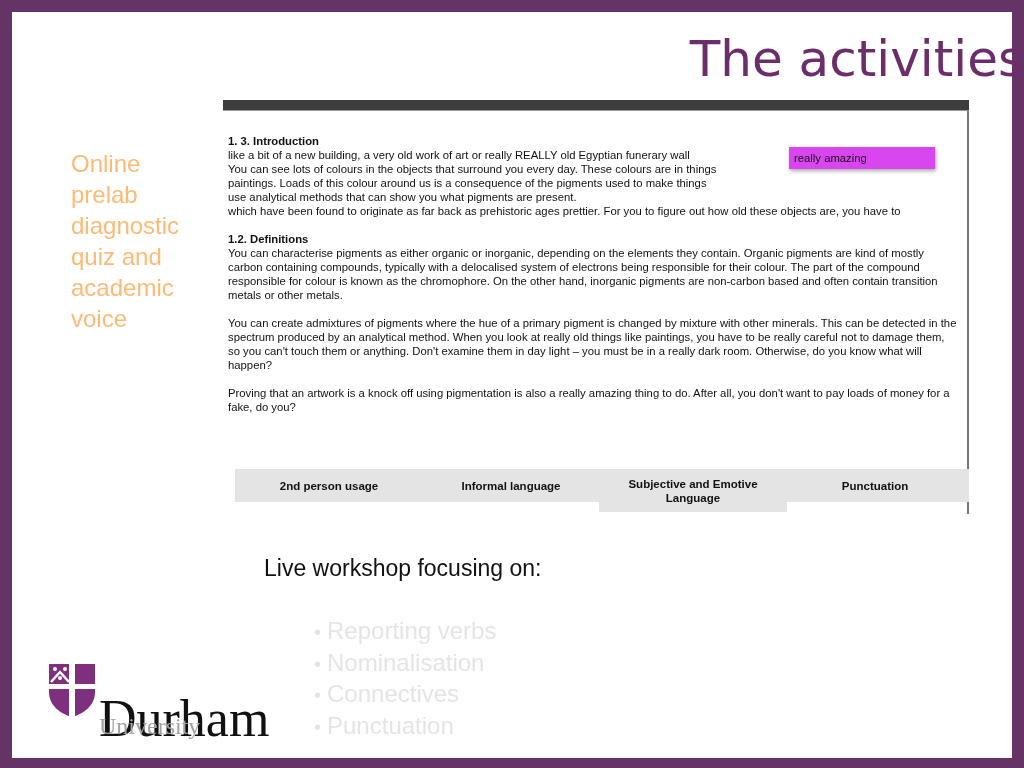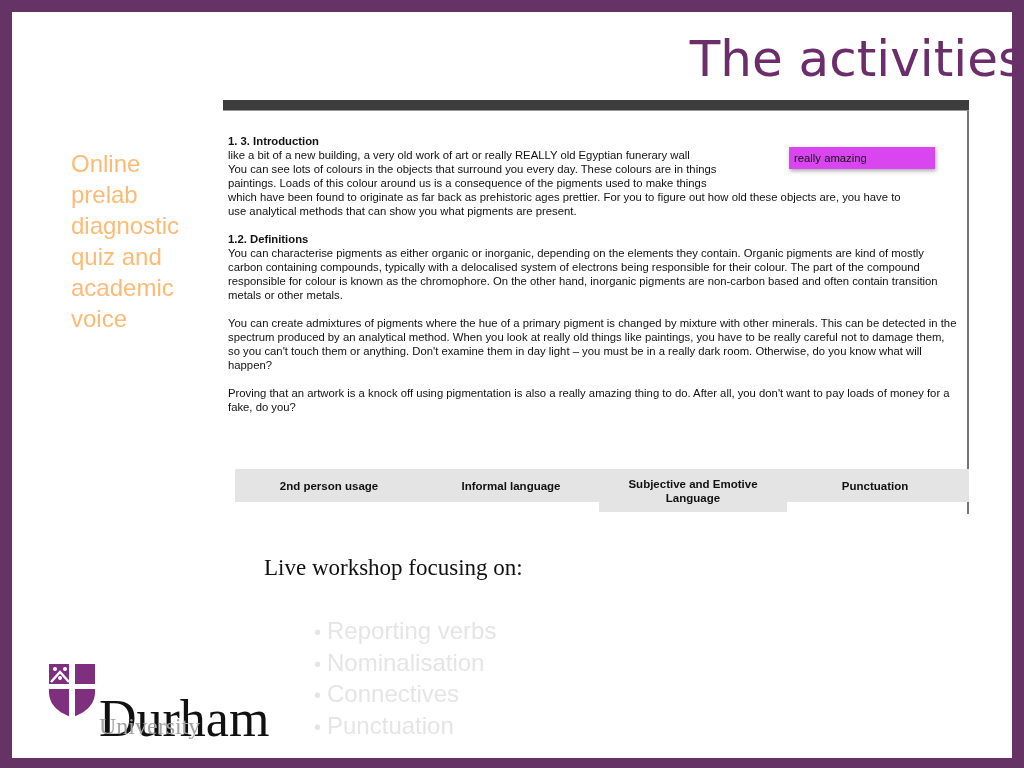--- a/index.html
+++ b/index.html
@@ -47,21 +47,21 @@
     .category-btn {
       position: absolute; top: 369px; width: 188px; height: 33px;
       background: #e4e4e4; border: none; font-family: "Liberation Sans", sans-serif;
       font-size: 11.5px; font-weight: bold; color: #111; text-align: center;
       line-height: 14px; padding: 1px 4px 0; box-sizing: border-box;
       display: block;
     }
     .category-btn.tall { height: 43px; }
     .workshop {
       position: absolute; left: 264px; top: 555px;
-      font-size: 23px; line-height: 26px; color: #111; font-family: Liberation Serif, serif;
+      font-size: 23px; line-height: 26px; color: #111;
     }
     .topics {
       position: absolute; left: 314px; top: 616px; margin: 0; padding: 0;
       list-style: none; font-size: 24px; line-height: 30.5px; color: #e5e5e5;
     }
     .topics li::before { content: "\2022"; margin-right: 6px; font-size: 20px; }
     .logo-text-1 {
       position: absolute; left: 99px; top: 681px; font-family: "Liberation Serif", serif;
       font-size: 52px; line-height: 1; color: #111; margin-top: 12px;
     }
@@ -80,22 +80,22 @@
 <div class="side-label">Online prelab diagnostic quiz and academic voice</div>
 
 <div class="panel">
   <div class="panel-bar"></div>
 
   <div class="doc">
     <h3>1. 3. Introduction</h3>
     <p class="intro-line">like a bit of a new building, a very old work of art or really REALLY old Egyptian funerary wall</p>
     <p class="intro-line">You can see lots of colours in the objects that surround you every day. These colours are in things</p>
     <p class="intro-line">paintings. Loads of this colour around us is a consequence of the pigments used to make things</p>
+    <p class="intro-line">use analytical methods that can show you what pigments are present.</p>
     <p class="intro-line">which have been found to originate as far back as prehistoric ages prettier. For you to figure out how old these objects are, you have to</p>
-    <p class="intro-line">use analytical methods that can show you what pigments are present.</p>
     <div class="gap" style="height:14px"></div>
     <h3>1.2. Definitions</h3>
     <p>You can characterise pigments as either organic or inorganic, depending on the elements they contain. Organic pigments are kind of mostly carbon containing compounds, typically with a delocalised system of electrons being responsible for their colour. The part of the compound responsible for colour is known as the chromophore. On the other hand, inorganic pigments are non-carbon based and often contain transition metals or other metals.</p>
     <div class="gap"></div>
     <p>You can create admixtures of pigments where the hue of a primary pigment is changed by mixture with other minerals. This can be detected in the spectrum produced by an analytical method. When you look at really old things like paintings, you have to be really careful not to damage them, so you can't touch them or anything. Don't examine them in day light – you must be in a really dark room. Otherwise, do you know what will happen?</p>
     <div class="gap"></div>
     <p>Proving that an artwork is a knock off using pigmentation is also a really amazing thing to do. After all, you don't want to pay loads of money for a fake, do you?</p>
   </div>
 
   <div class="tooltip">really amazing</div>

